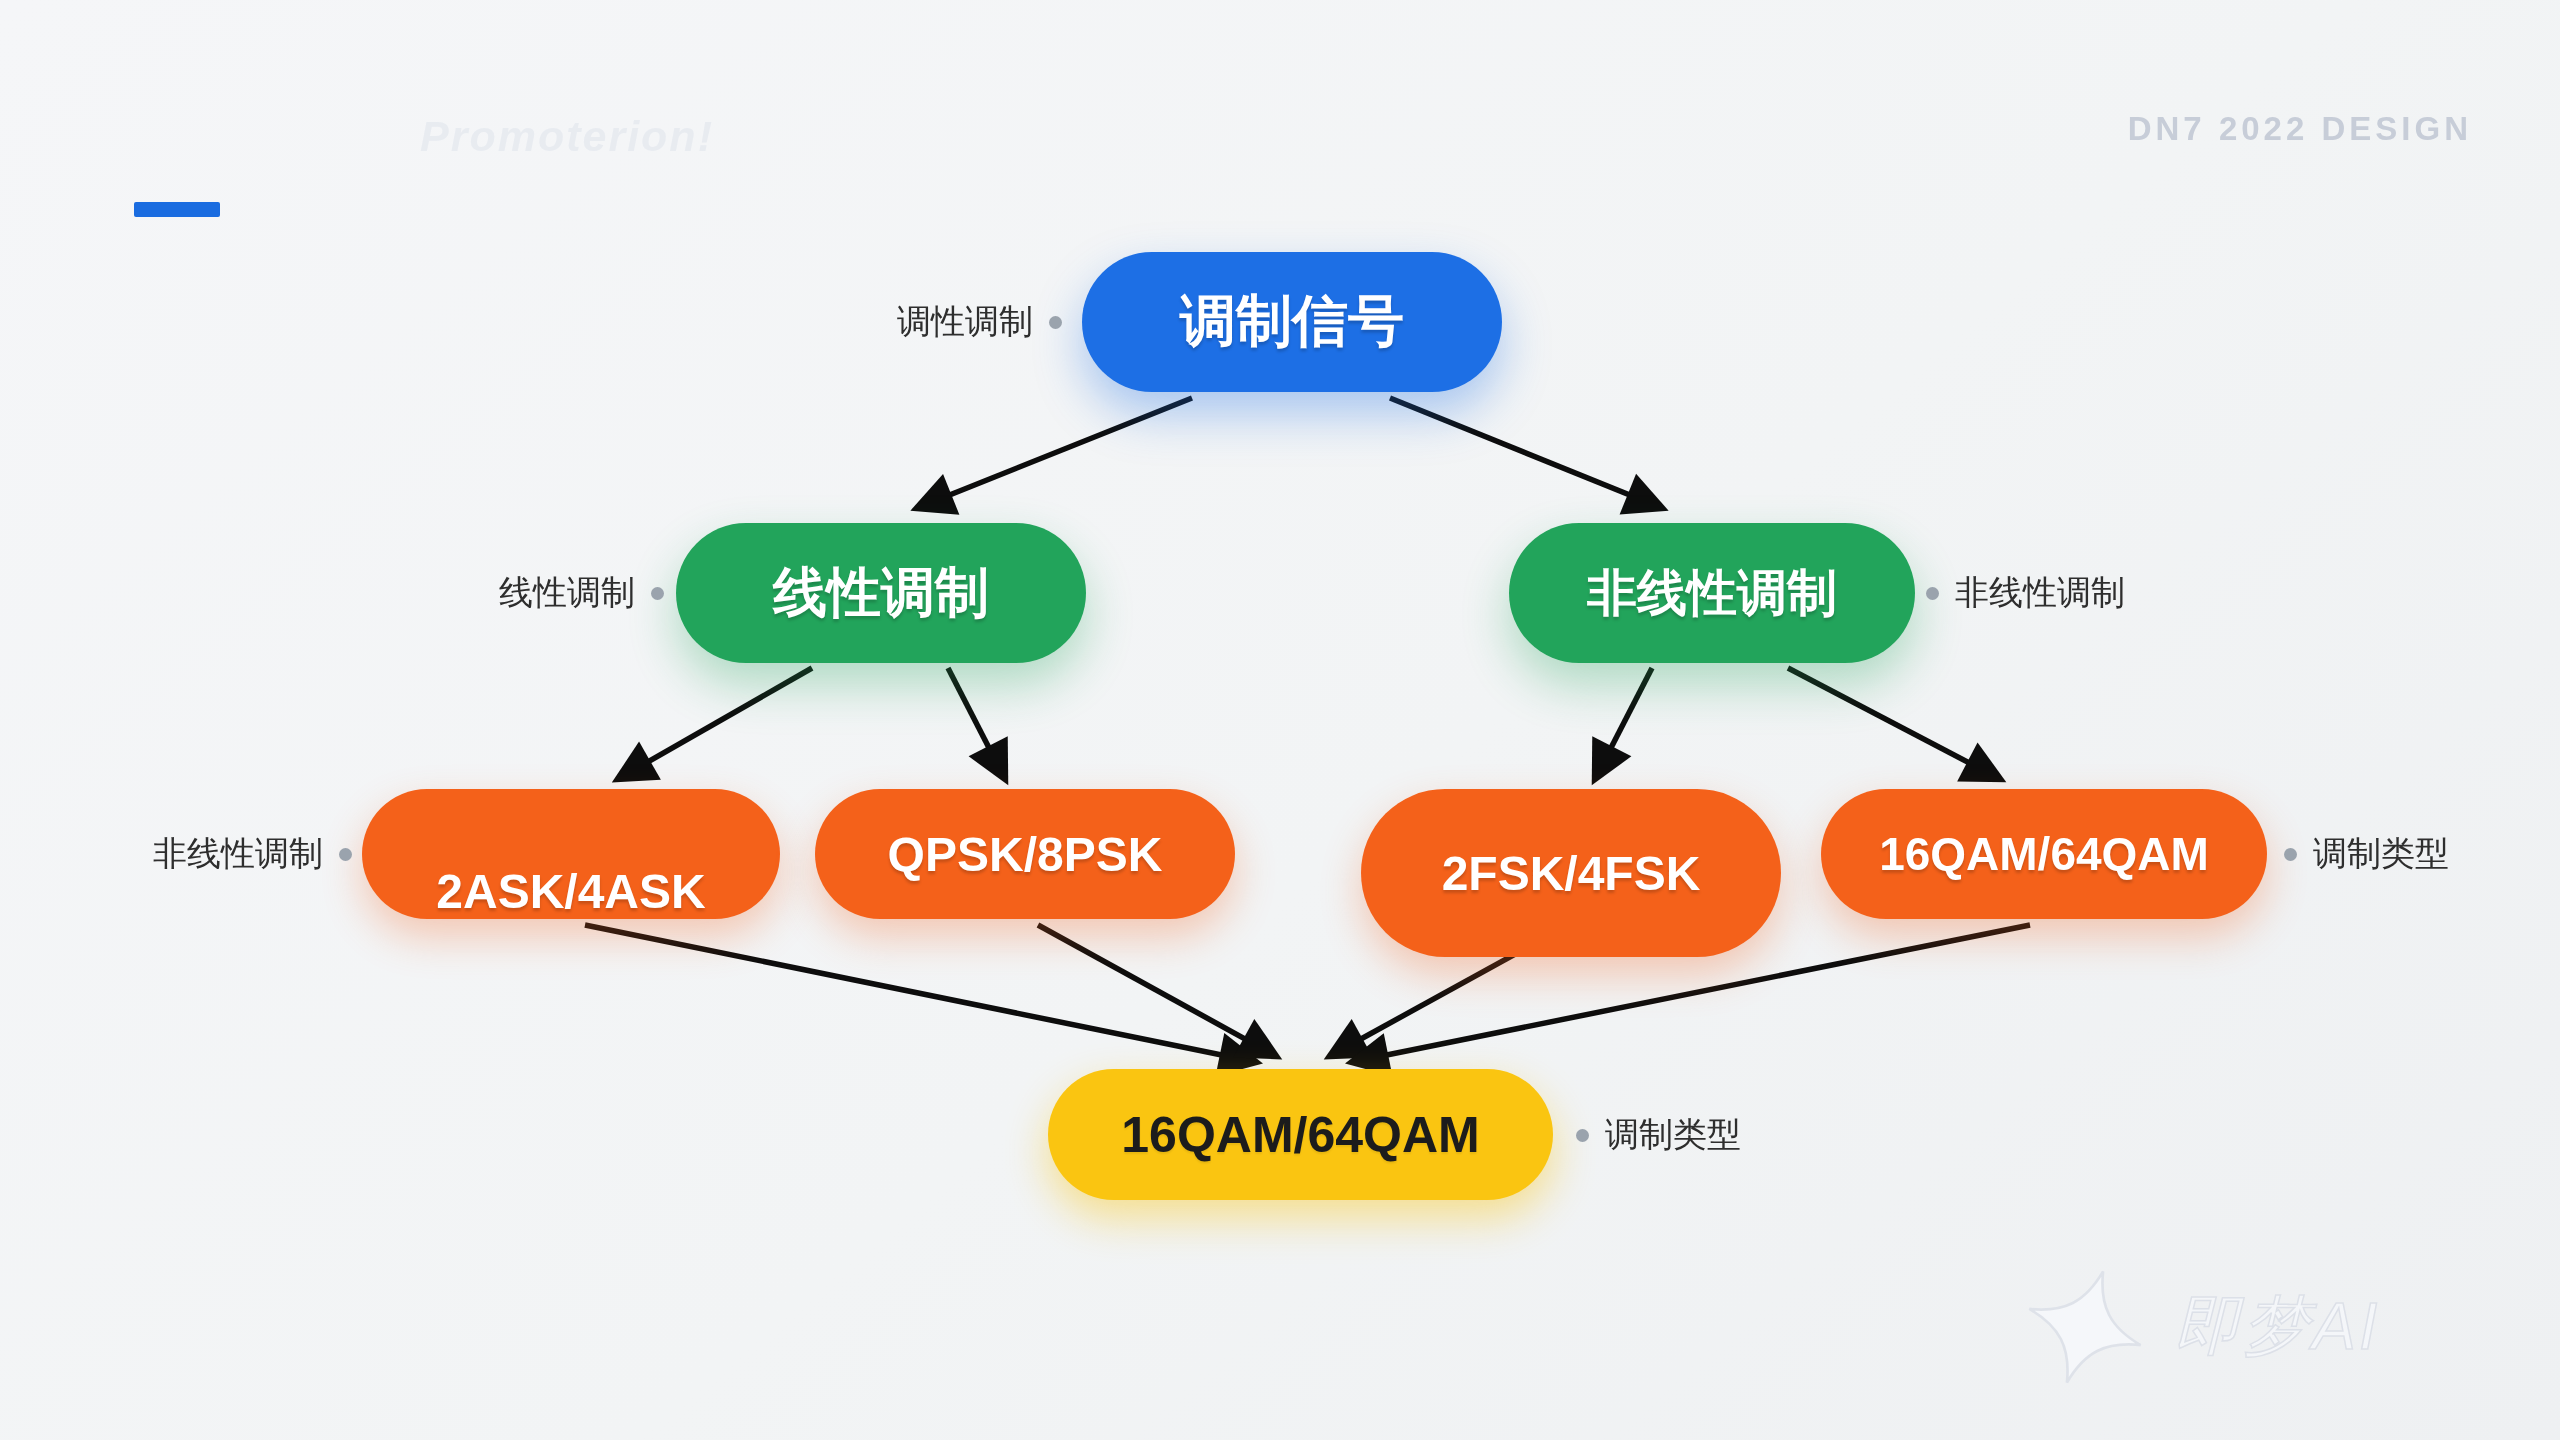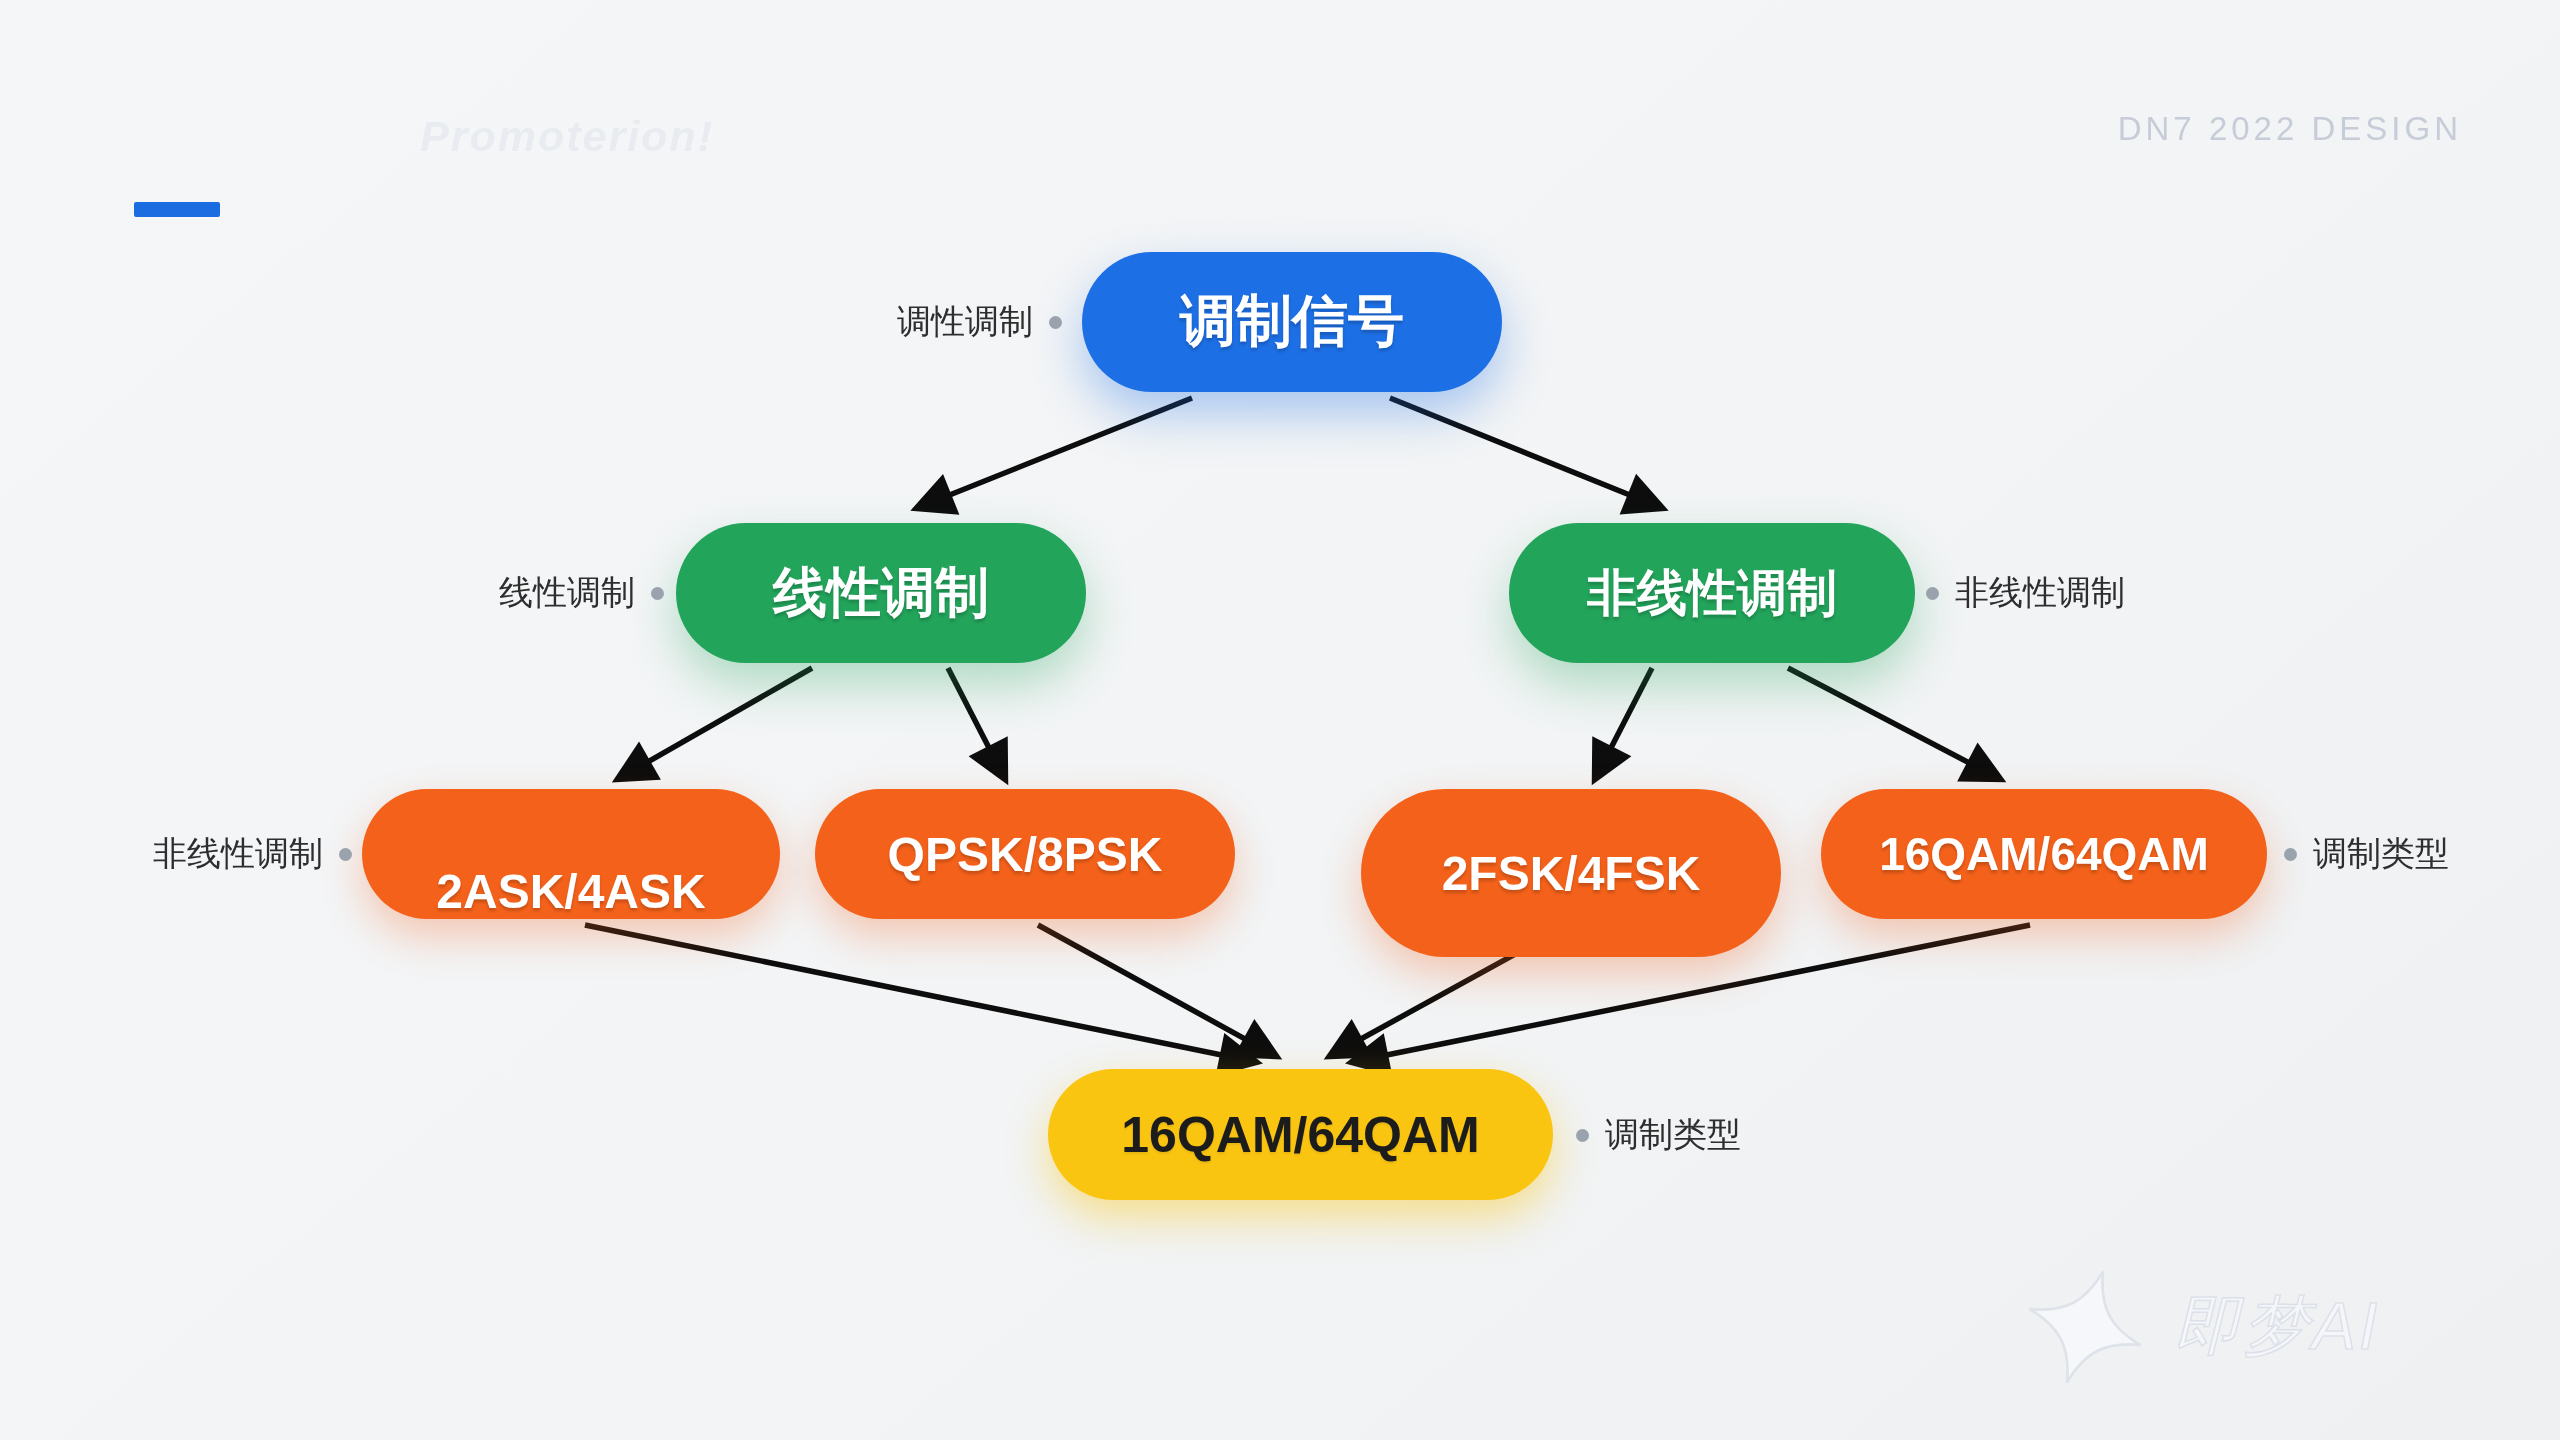--- a/index.html
+++ b/index.html
@@ -19,22 +19,22 @@
   .title-underline{
     position:absolute;left:134px;top:202px;width:86px;height:15px;
     border-radius:2px;
   }
   .title-watermark{
     position:absolute;left:420px;top:112px;
     font-size:43px;font-style:italic;font-weight:700;color:#dfe4ec;opacity:.55;
     letter-spacing:2px;white-space:nowrap;
   }
   .corner-watermark{
-    position:absolute;right:98px;top:110px;
-    font-size:33px;font-weight:400;color:#c7cdd8;letter-spacing:4px;white-space:nowrap;
+    position:absolute;right:88px;top:110px;
+    font-size:33px;font-weight:700;color:#c7cdd8;letter-spacing:4px;white-space:nowrap;
   }
 
   
   svg.edges{position:absolute;inset:0;width:2560px;height:1440px;}
   svg.edges line{stroke:#0d0d0d;stroke-width:5.5;}
 
   
   .node{
     position:absolute;display:flex;align-items:center;justify-content:center;
     border-radius:999px;font-weight:800;white-space:nowrap;

